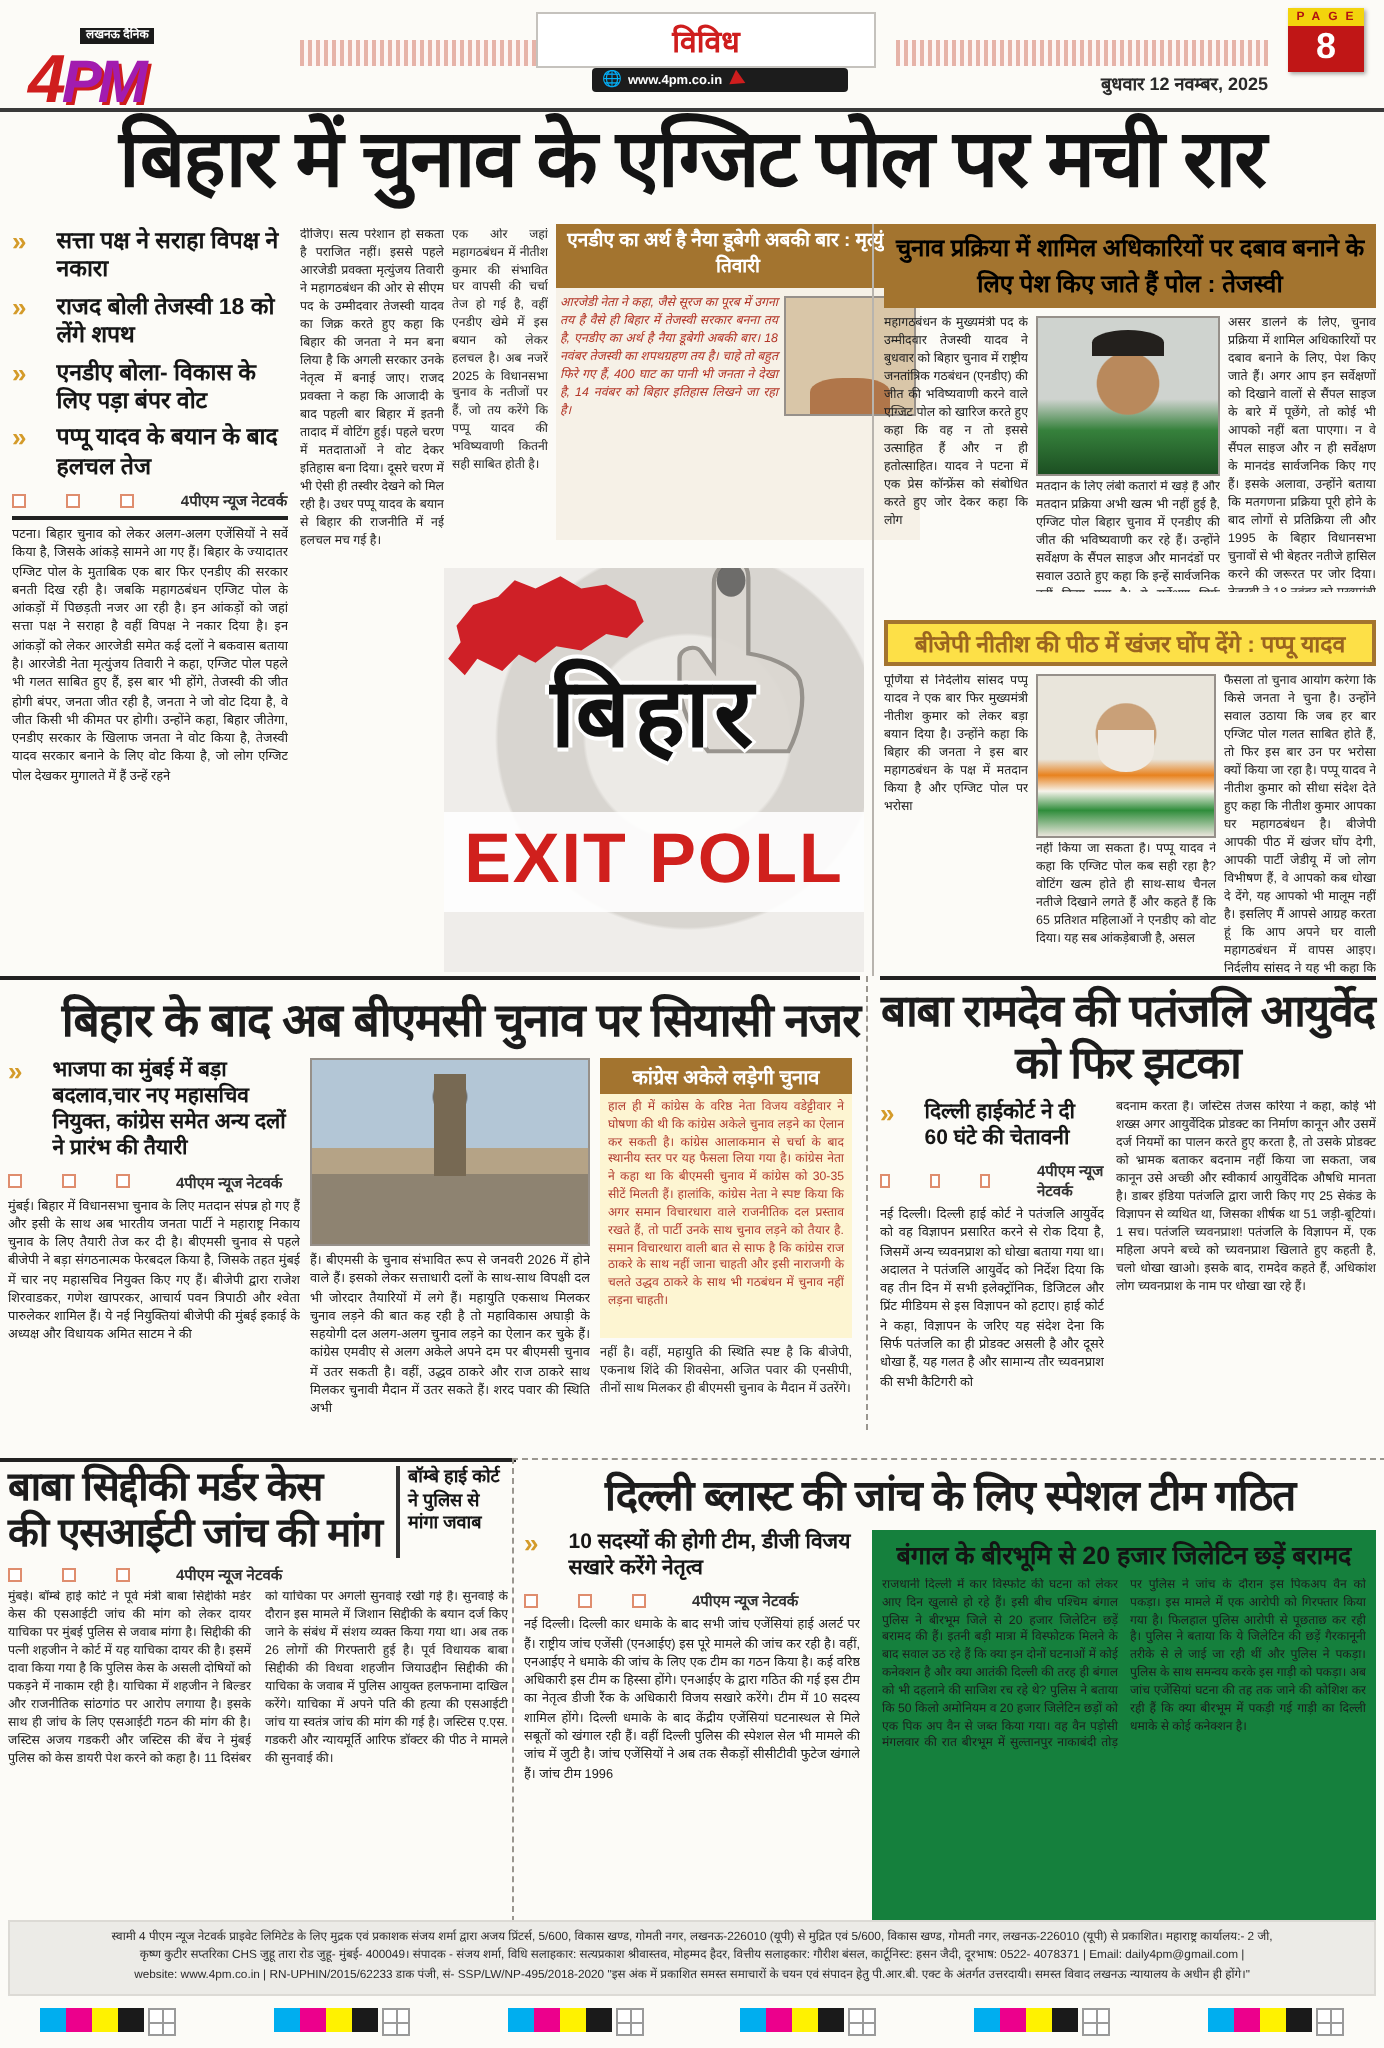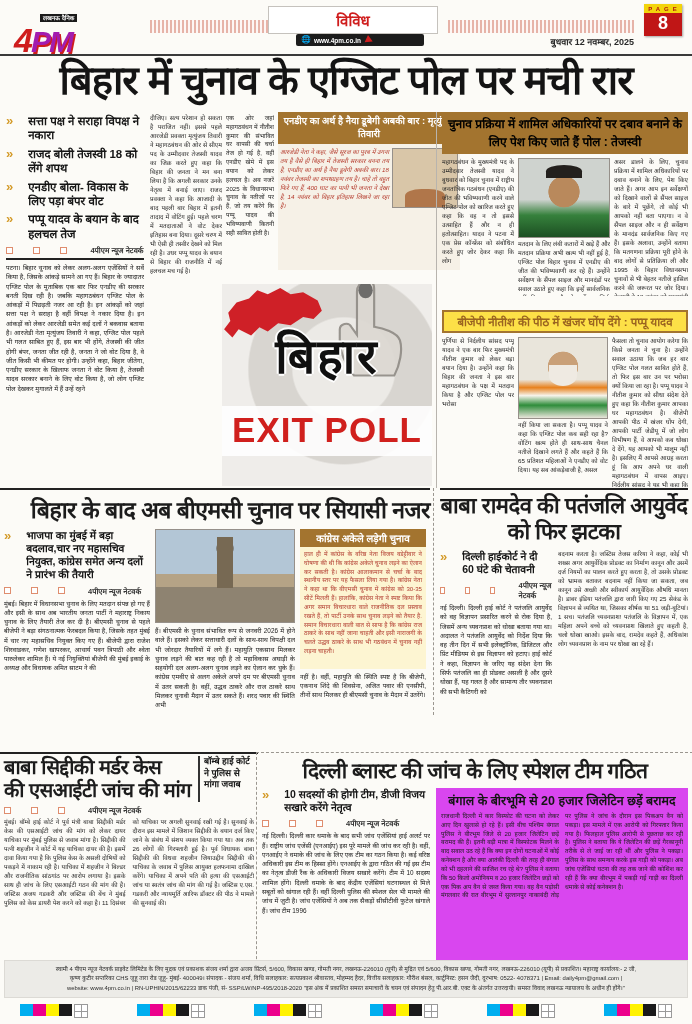--- a/index.html
+++ b/index.html
@@ -99,32 +99,32 @@
   .vline2{position:absolute;left:433px;top:0;height:227px;border-left:1px dashed #9a968f;}
   .patanjali{position:absolute;left:440px;top:0;width:248px;border-top:2px solid #222;}
   .patanjali h2{margin:3px 0 4px;text-align:center;font-size:22px;font-weight:900;line-height:1.2;letter-spacing:-0.5px;}
   .pat-row{display:flex;gap:6px;}
   .patA{width:112px;}
   .patA .bodytext{height:96px;}
   .patB{flex:1;}
   .patB .bodytext{height:152px;font-size:6.2px;}
 
   
-  .bottom{position:absolute;top:752px;left:0;width:692px;height:203px;}
+  .bottom{position:absolute;top:729px;left:0;width:692px;height:203px;}
   .siddique{position:absolute;left:0;top:0;width:250px;border-top:2px solid #222;padding:2px 4px;}
   .sid-head-row{display:flex;gap:4px;align-items:stretch;}
   .sid-h2{width:190px;font-size:20px;font-weight:900;line-height:1.15;margin:0;letter-spacing:-0.5px;}
   .side-note{flex:1;border-left:2px solid #333;padding-left:4px;font-size:9px;font-weight:800;line-height:1.3;color:#161616;}
   .sid-body{column-count:2;column-gap:7px;font-size:6.2px;line-height:1.45;text-align:justify;height:168px;overflow:hidden;margin-top:2px;}
   .blast{position:absolute;left:256px;top:0;width:436px;border-left:1px dashed #9a968f;border-top:1px dashed #9a968f;padding-top:1px;}
   .blast h2{margin:2px 0 4px;text-align:center;font-size:21px;font-weight:900;white-space:nowrap;letter-spacing:-0.5px;}
   .blast-row{display:flex;gap:6px;padding:0 5px;}
   .blastA{width:168px;}
   .blastA .bodytext{height:158px;}
-  .birbhum{flex:1;background:#d946ef;padding:4px 5px;}
+  .birbhum{flex:1;background:#15803d;padding:4px 5px;}
   .bir-title{font-size:12.5px;font-weight:800;text-align:center;margin-bottom:3px;color:#141414;}
   .bir-body{column-count:2;column-gap:6px;font-size:6.1px;line-height:1.45;text-align:justify;height:152px;overflow:hidden;}
 
   
   .imprint{position:absolute;top:960px;left:4px;right:4px;background:#ecebe7;border:1px solid #dcdad5;padding:4px 12px;font-size:5.9px;line-height:1.6;text-align:center;color:#2a2a2a;}
   .cmyk{position:absolute;top:1004px;left:0;right:0;display:flex;justify-content:space-between;padding:0 20px;}
   .grp{display:flex;}
   .sw{width:13px;height:12px;}
   .sw.c{background:#00aeef;}.sw.m{background:#ec008c;}.sw.y{background:#fff200;}.sw.k{background:#1a1a1a;}
   .reg{width:12px;height:12px;border:1px solid #9a9a9a;position:relative;margin-left:2px;background:#fff;}

